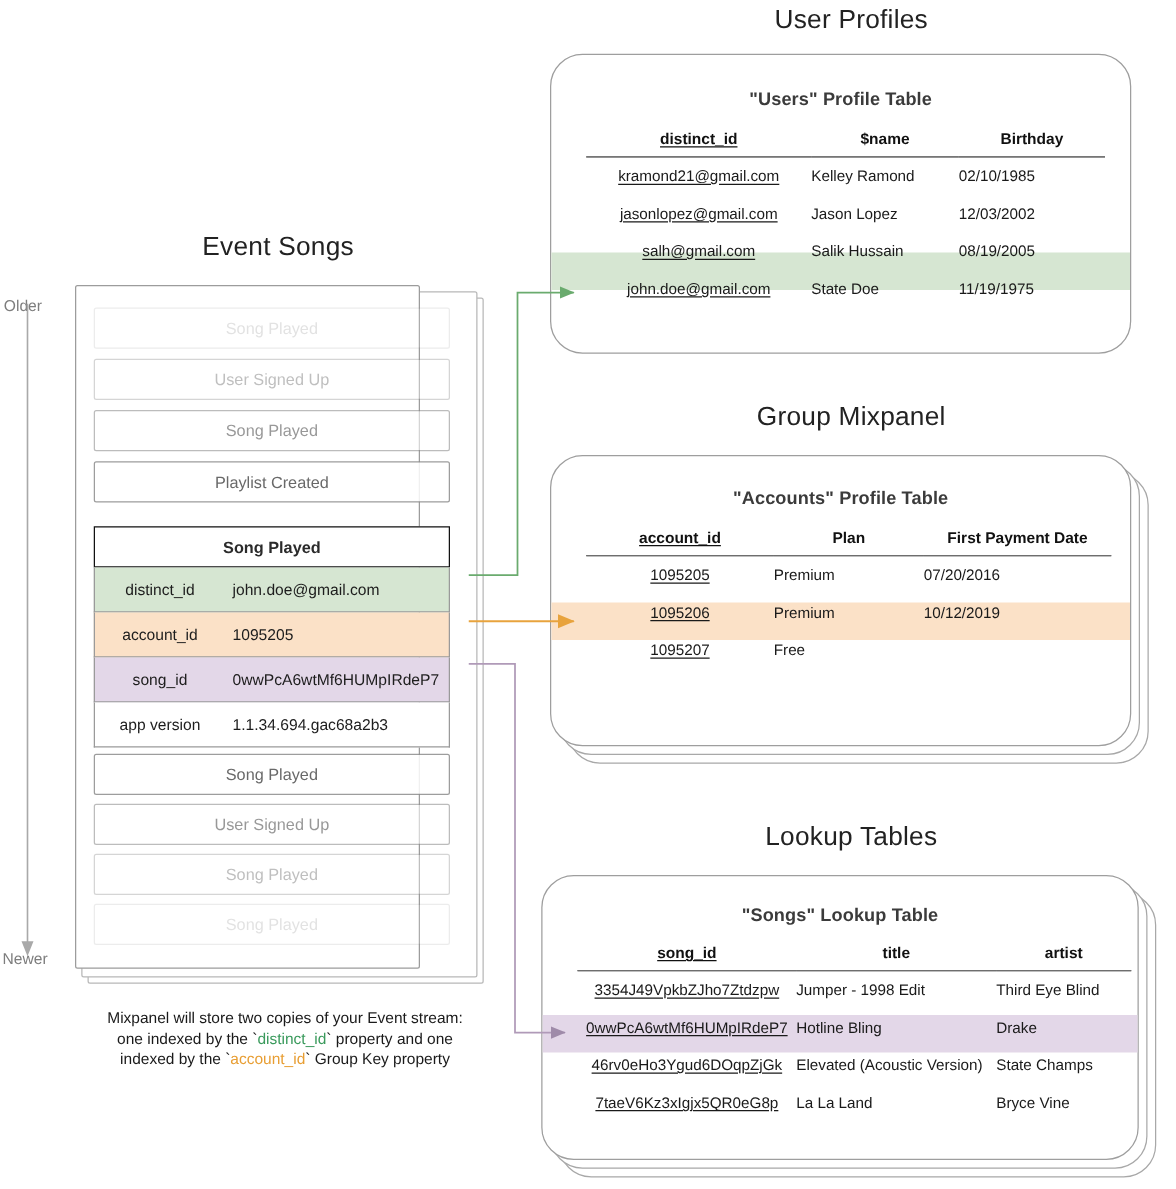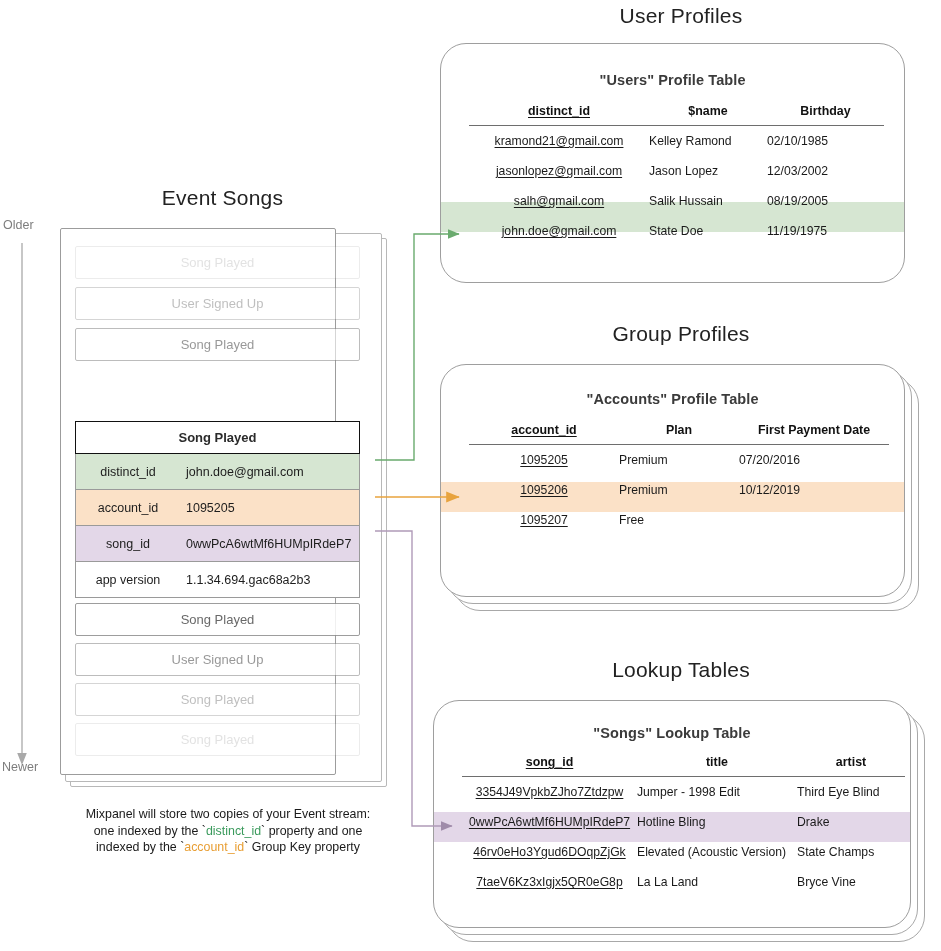--- a/index.html
+++ b/index.html
@@ -102,44 +102,47 @@
 
   
   .hl-band{position:absolute;left:0;height:30px;pointer-events:none;}
 
   svg.conn{position:absolute;left:0;top:0;overflow:visible;}
 </style>
 </head>
 <body>
 
 <div class="abs section-title" style="left:541px;top:4px;width:280px;">User Profiles</div>
-<div class="abs section-title" style="left:541px;top:322px;width:280px;">Group Profiles</div>
+<div class="abs section-title" style="left:541px;top:322px;width:280px;">Group Mixpanel</div>
 <div class="abs section-title" style="left:541px;top:658px;width:280px;">Lookup Tables</div>
 <div class="abs section-title" style="left:100px;top:186px;width:245px;">Event Songs</div>
 
-<div class="abs" id="timeline-label-older" style="left:3px;top:218px;">Older</div>
+<div class="abs" id="timeline-label-older" style="left:3px;top:238px;">Older</div>
 <svg class="conn" id="timeline-axis" width="24" height="528" viewBox="0 0 24 528" aria-hidden="true">
   <line x1="8" y1="0" x2="8" y2="512" stroke="#a9a9a9" stroke-width="1.3"></line>
   <path d="M8 522 L3.2 510 L12.8 510 Z" fill="#a9a9a9"></path>
 </svg>
 <div class="abs" id="timeline-label-newer" style="left:2px;top:760px;">Newer</div>
 
 <div class="abs" id="event-stream-stack">
   <div class="es-shadow" id="es-shadow2"></div>
   <div class="es-shadow" id="es-shadow1"></div>
   <div id="es-front">
 
     <div class="event-box" style="top:17px;opacity:.16">
         <span>Song Played</span>
       </div>
     <div class="event-box" style="top:58px;opacity:.36">
         <span>User Signed Up</span>
       </div>
     <div class="event-box" style="top:99px;opacity:.58">
         <span>Song Played</span>
+      </div>
+    <div class="event-box" style="top:140px;opacity:.85">
+        <span>Playlist Created</span>
       </div>
 
     <div id="selected-event">
       <div id="selected-event-header">Song Played</div>
       <div class="prop-row" style="background:#d6e6d2;">
         <span class="prop-key">distinct_id</span>
         <span class="prop-val">john.doe@gmail.com</span>
       </div>
       <div class="prop-row" style="background:#fbe1c7;">
         <span class="prop-key">account_id</span>

